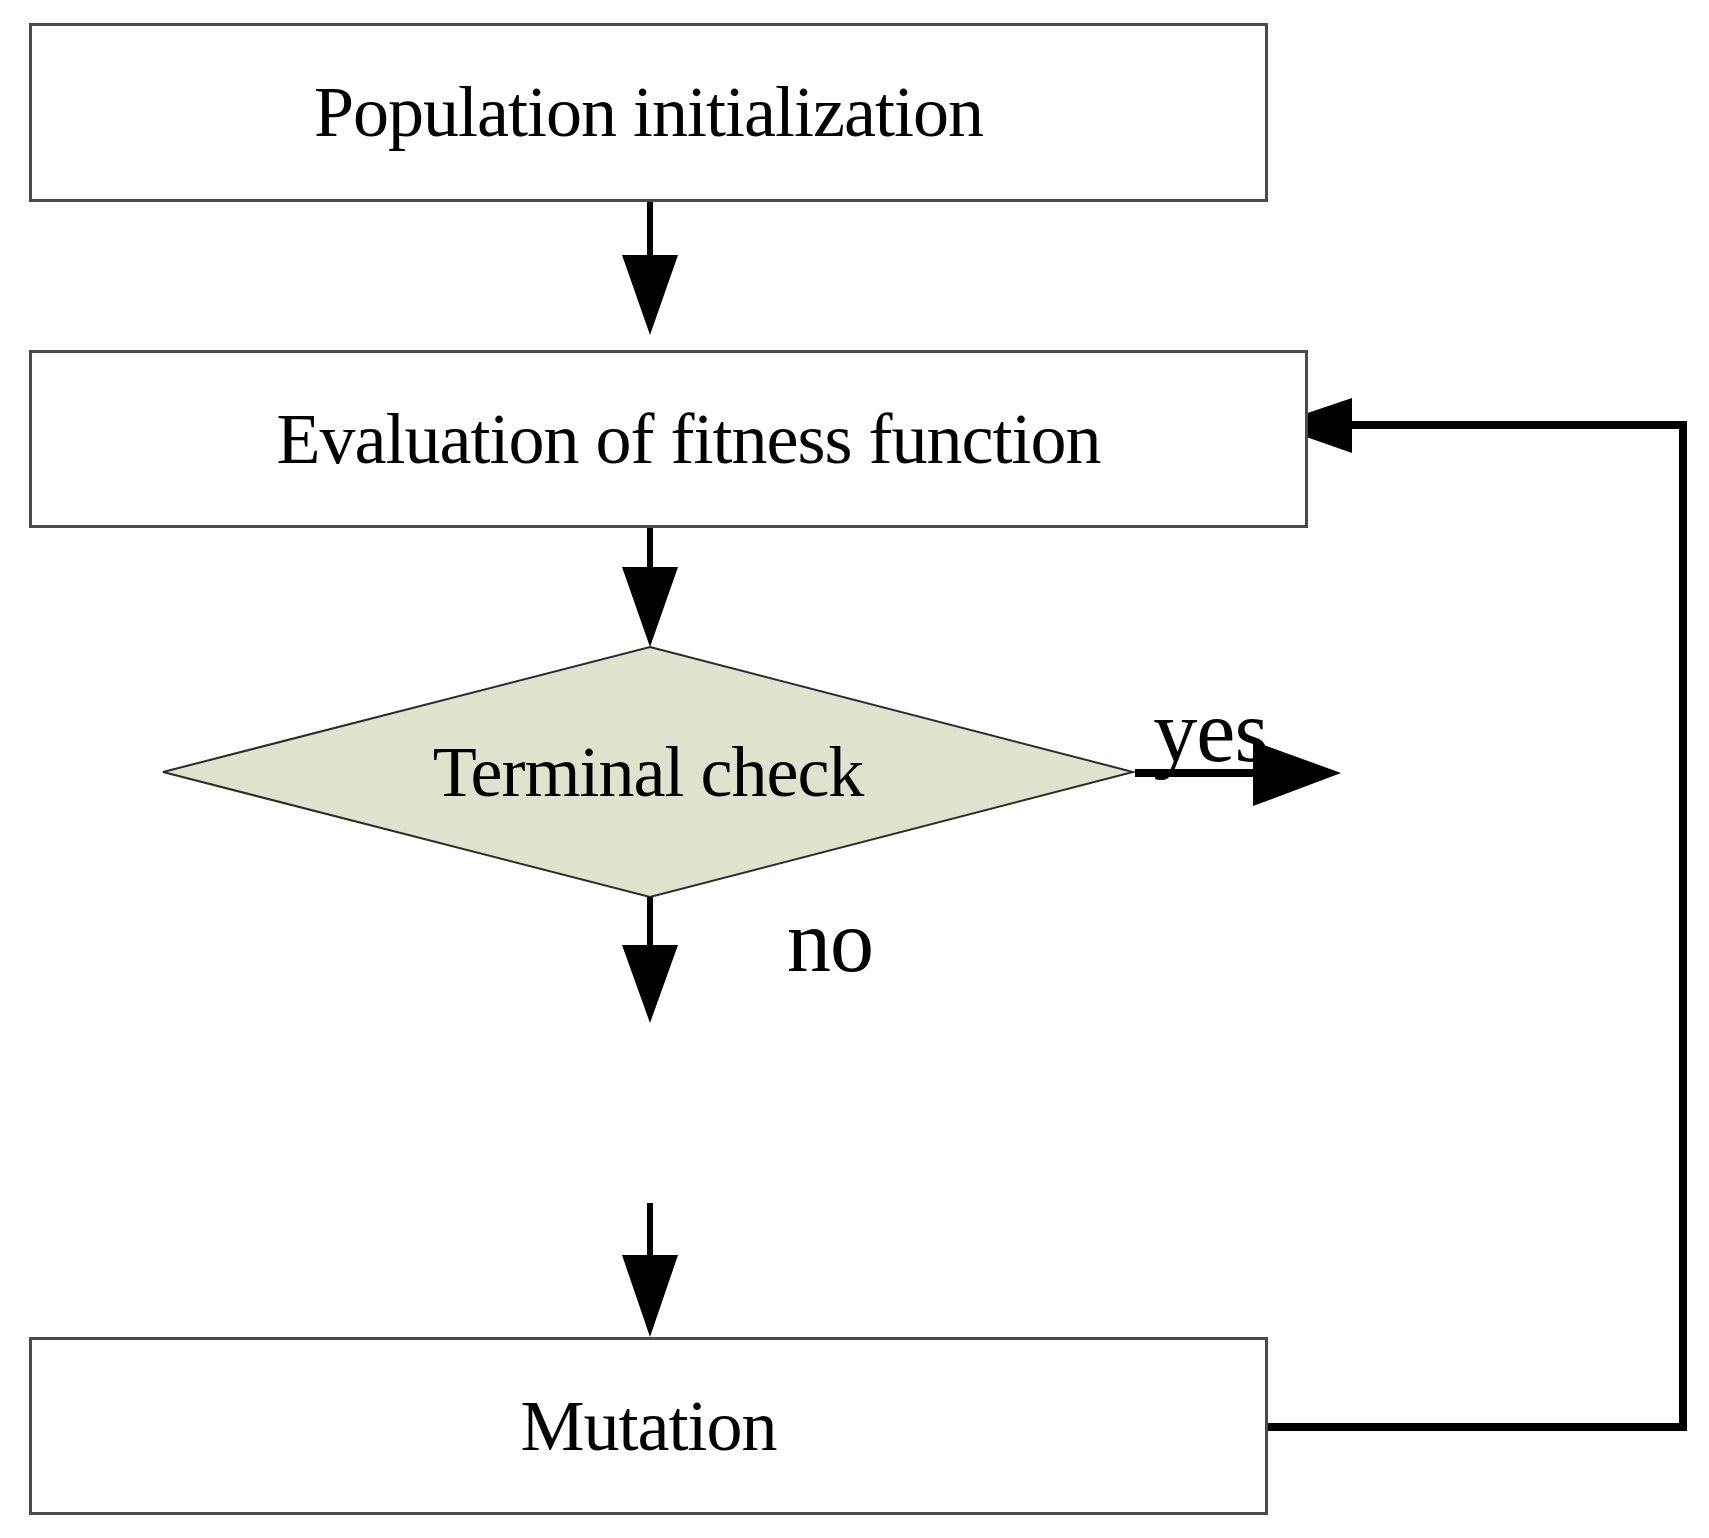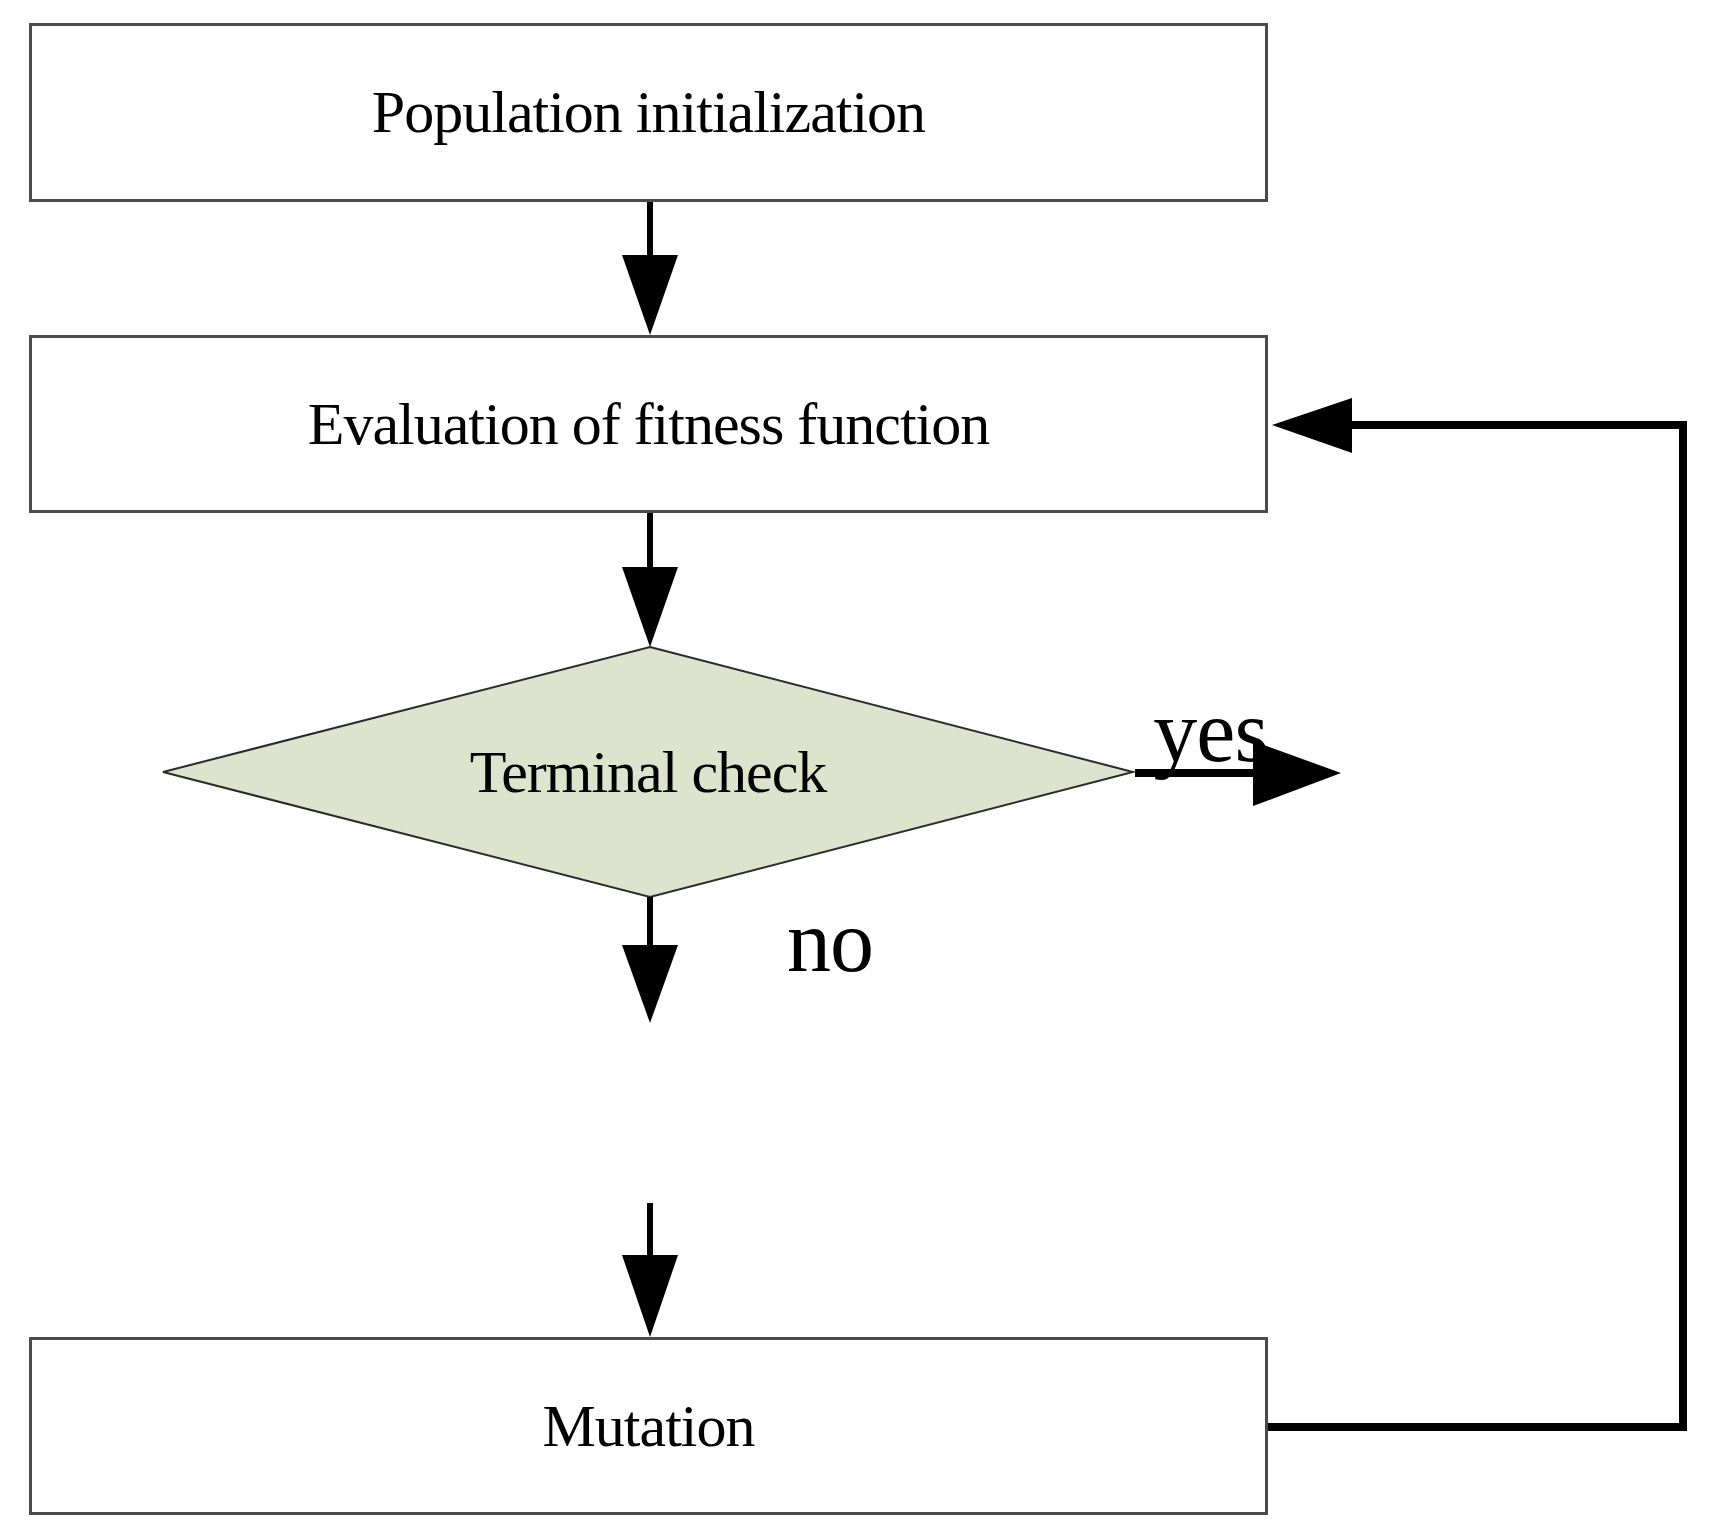--- a/index.html
+++ b/index.html
@@ -20,39 +20,39 @@
   .node-box {
     position: absolute;
     left: 29px;
     width: 1233px;               
     height: 172px;               
     background: #ffffff;
     border: 3px solid #4b4b4b;
     display: flex;
     align-items: center;
     justify-content: center;
-    font-size: 60px;
+    font-size: 72px;
     letter-spacing: -1px;
     white-space: nowrap;
   }
   #box-population { top: 23px;   height: 173px; }
-  #box-evaluation { top: 335px;  }
+  #box-evaluation { top: 350px; padding-left: 40px;  }
   #box-crossover  { top: 1025px; }
   #box-mutation   { top: 1337px; }
 
   .diamond-label {
     position: absolute;
     left: 163px;
     top: 706px;
     width: 970px;
     height: 132px;
     display: flex;
     align-items: center;
     justify-content: center;
-    font-size: 60px;
+    font-size: 72px;
     letter-spacing: -1px;
     white-space: nowrap;
   }
   .edge-label {
     position: absolute;
     font-size: 88px;
     letter-spacing: -1px;
     line-height: 1;
     white-space: nowrap;
   }

